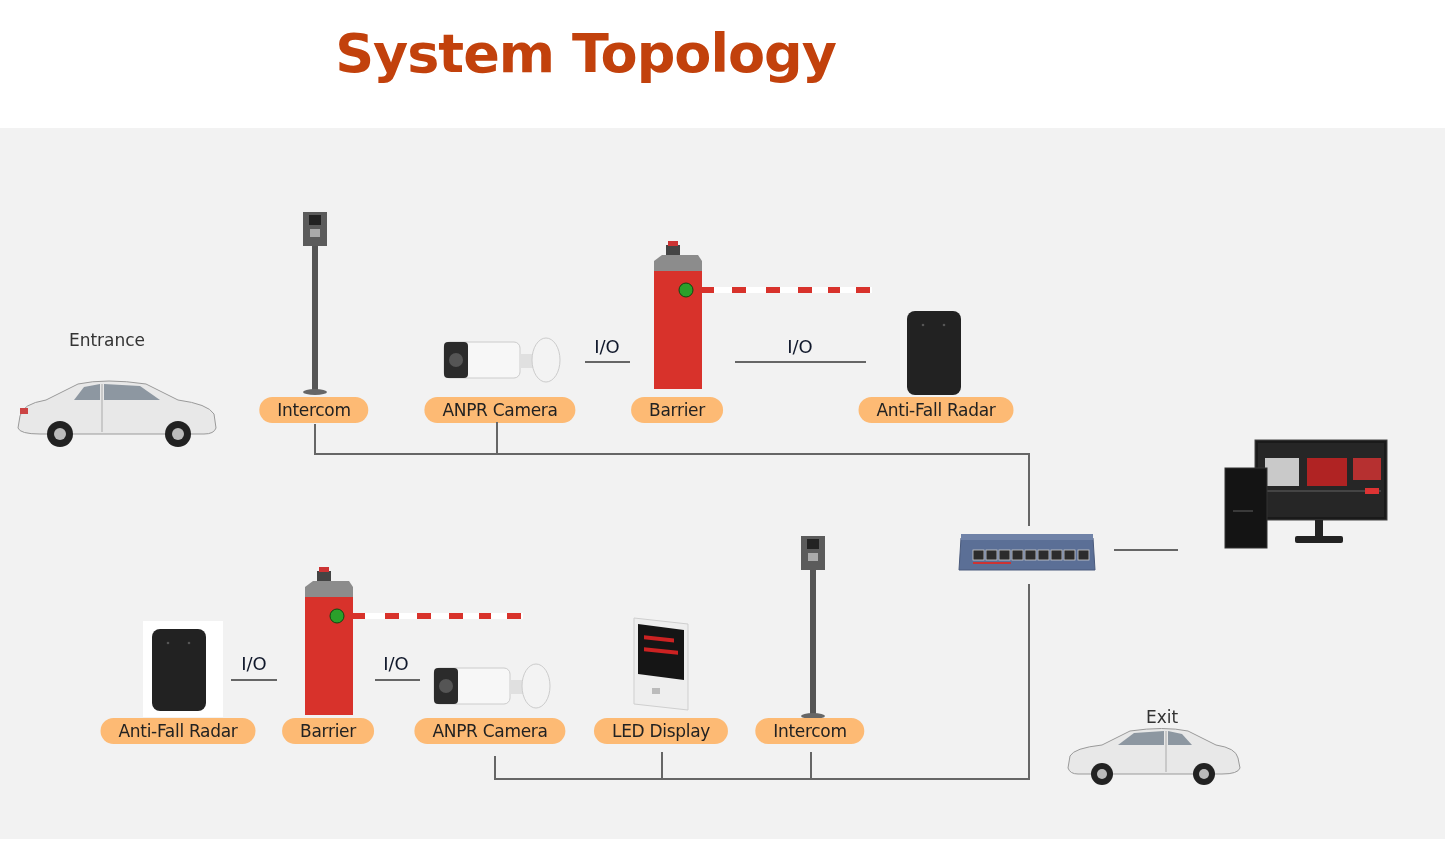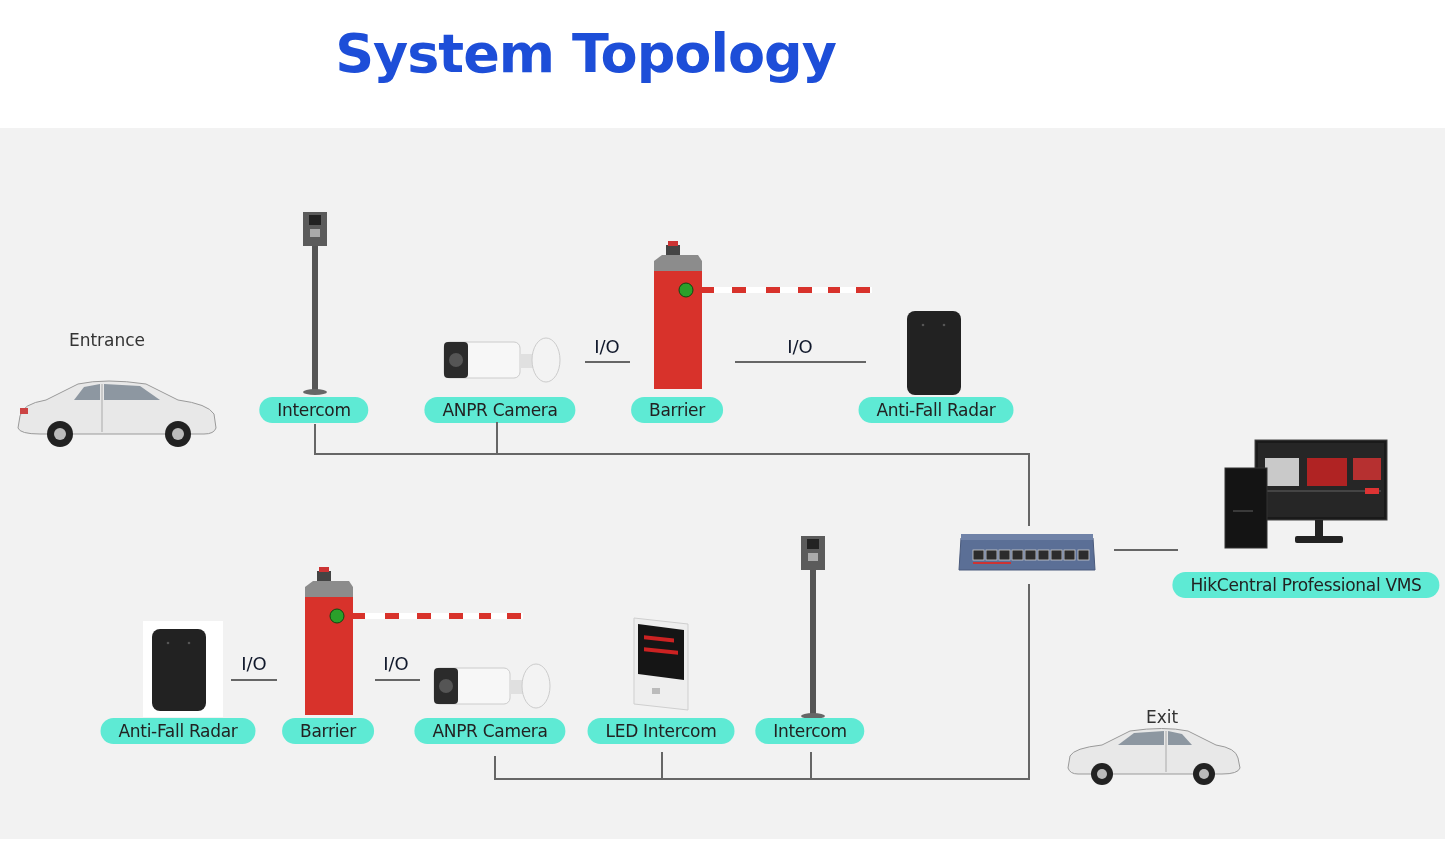--- a/index.html
+++ b/index.html
@@ -2,31 +2,31 @@
 <html><head>
 <meta charset="utf-8">
 <style>
   * { box-sizing: border-box; margin: 0; padding: 0; }
   html, body { width: 1445px; height: 846px; background: #ffffff; overflow: hidden; }
   body { position: relative; font-family: "Liberation Sans", sans-serif; color: #222; }
 
   .title {
     position: absolute; left: 0; top: 22px; width: 1171px; text-align: center;
     font-family: "DejaVu Sans", sans-serif; font-weight: bold; font-size: 54px;
-    color: #1d4ed8; letter-spacing: -1px;
+    color: #c2410c; letter-spacing: -1px;
   }
   .panel {
     position: absolute; left: 0; top: 128px; width: 1445px; height: 711px;
     background: #f2f2f2;
   }
   .abs { position: absolute; }
 
   .label {
     position: absolute; height: 26px; line-height: 26px; padding: 0 18px;
-    border-radius: 13px; background: #5eead4; font-size: 17px; color: #222;
+    border-radius: 13px; background: #fdba74; font-size: 17px; color: #222;
     white-space: nowrap; transform: translateX(-50%);
     font-family: "DejaVu Sans", sans-serif; letter-spacing: -0.3px;
   }
   .plain {
     position: absolute; font-size: 17px; color: #333; white-space: nowrap;
     transform: translateX(-50%); font-family: "DejaVu Sans", sans-serif;
   }
   .io {
     position: absolute; font-size: 18px; color: #0f172a; transform: translateX(-50%);
     font-family: "DejaVu Sans", sans-serif;
@@ -136,21 +136,20 @@
     <rect x="40" y="18" width="34" height="28" fill="#c9c9c9"></rect>
     <rect x="82" y="18" width="40" height="28" fill="#b02323"></rect>
     <rect x="128" y="18" width="28" height="22" fill="#b63030"></rect>
     <rect x="40" y="50" width="116" height="2" fill="#444"></rect>
     <rect x="140" y="48" width="14" height="6" fill="#d33"></rect>
     <rect x="90" y="80" width="8" height="18" fill="#222"></rect>
     <rect x="70" y="96" width="48" height="7" rx="2" fill="#222"></rect>
     <rect x="0" y="28" width="42" height="80" fill="#141414" stroke="#333"></rect>
     <rect x="8" y="70" width="20" height="2" fill="#3a3a3a"></rect>
   </svg>
-  <div class="label" style="left:1306px; top:444px;">HikCentral Professional VMS</div>
 
   <div class="line-v" style="left:1028px; top:456px; height:196px;"></div>
 
   <div class="abs" style="left:143px; top:493px; width:80px; height:96px; background:#ffffff;"></div>
   <svg style="left:151px; top:500px;" width="56" height="84" viewBox="0 0 56 84">
     <rect x="1" y="1" width="54" height="82" rx="8" fill="#222"></rect>
     <circle cx="17" cy="15" r="1.3" fill="#555"></circle>
       <circle cx="38" cy="15" r="1.3" fill="#555"></circle>
   </svg>
   <div class="label" style="left:178px; top:590px;">Anti-Fall Radar</div>
@@ -189,21 +188,21 @@
   </svg>
   <div class="label" style="left:490px; top:590px;">ANPR Camera</div>
 
   <svg style="left:632px; top:488px;" width="60" height="96" viewBox="0 0 60 96">
     <path d="M2 2 L56 8 L56 94 L2 88 Z" fill="#eeeeee" stroke="#cfcfcf"></path>
     <path d="M6 8 L52 14 L52 64 L6 58 Z" fill="#151515"></path>
     <rect x="12" y="18" width="30" height="4" fill="#c22" transform="skewY(6)"></rect>
     <rect x="12" y="30" width="34" height="4" fill="#c22" transform="skewY(6)"></rect>
     <rect x="20" y="72" width="8" height="6" fill="#bbb"></rect>
   </svg>
-  <div class="label" style="left:661px; top:590px;">LED Intercom</div>
+  <div class="label" style="left:661px; top:590px;">LED Display</div>
 
   <svg style="left:798px; top:408px;" width="30" height="184" viewBox="0 0 30 184">
     <rect x="3" y="0" width="24" height="34" fill="#5b5b5b"></rect>
     <rect x="9" y="3" width="12" height="10" fill="#222"></rect>
     <rect x="10" y="17" width="10" height="8" fill="#aaa"></rect>
     <rect x="12" y="34" width="6" height="144" fill="#555"></rect>
     <ellipse cx="15" cy="180" rx="12" ry="3" fill="#666"></ellipse>
   </svg>
   <div class="label" style="left:810px; top:590px;">Intercom</div>
 

